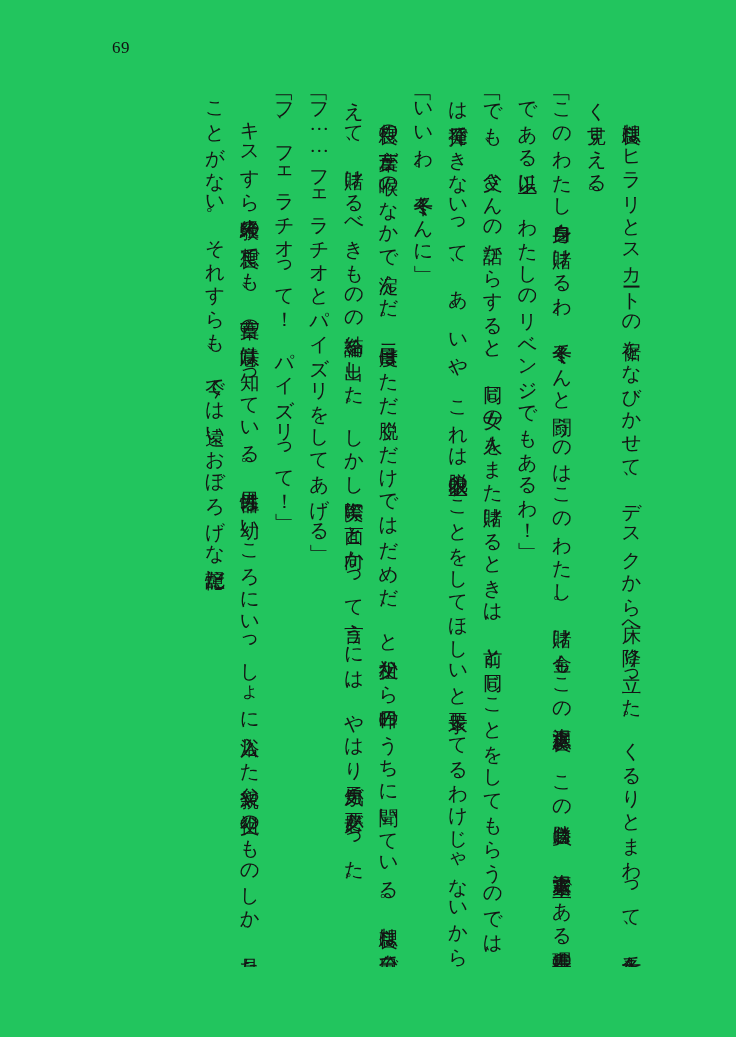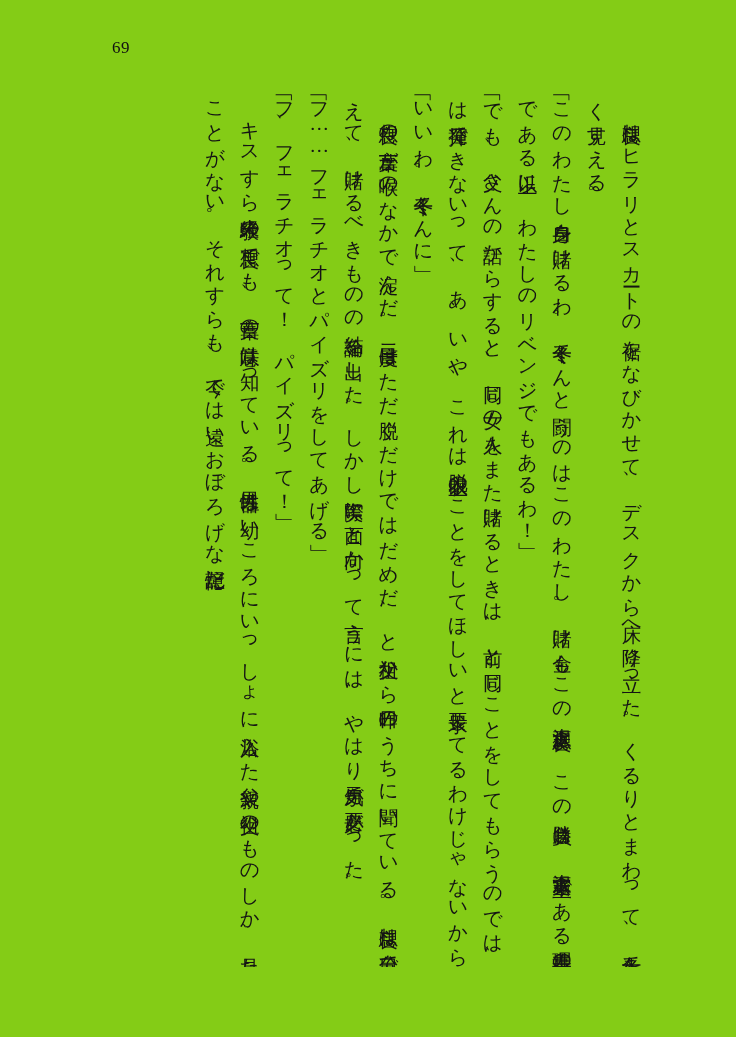--- a/index.html
+++ b/index.html
@@ -12,21 +12,21 @@
     height: 1037px;
     font-family: "Liberation Serif", "DejaVu Serif", serif;
     color: #1a1a1a;
     position: relative;
     overflow: hidden;
   }
 
   .page {
     position: absolute;
     inset: 0;
-    background: #84cc16;
+    background: #22c55e;
   }
 
   .page-number {
     position: absolute;
     top: 38px;
     left: 112px;
     font-size: 17px;
     font-family: "Liberation Serif", "DejaVu Serif", serif;
     color: #111;
     letter-spacing: 0.5px;

